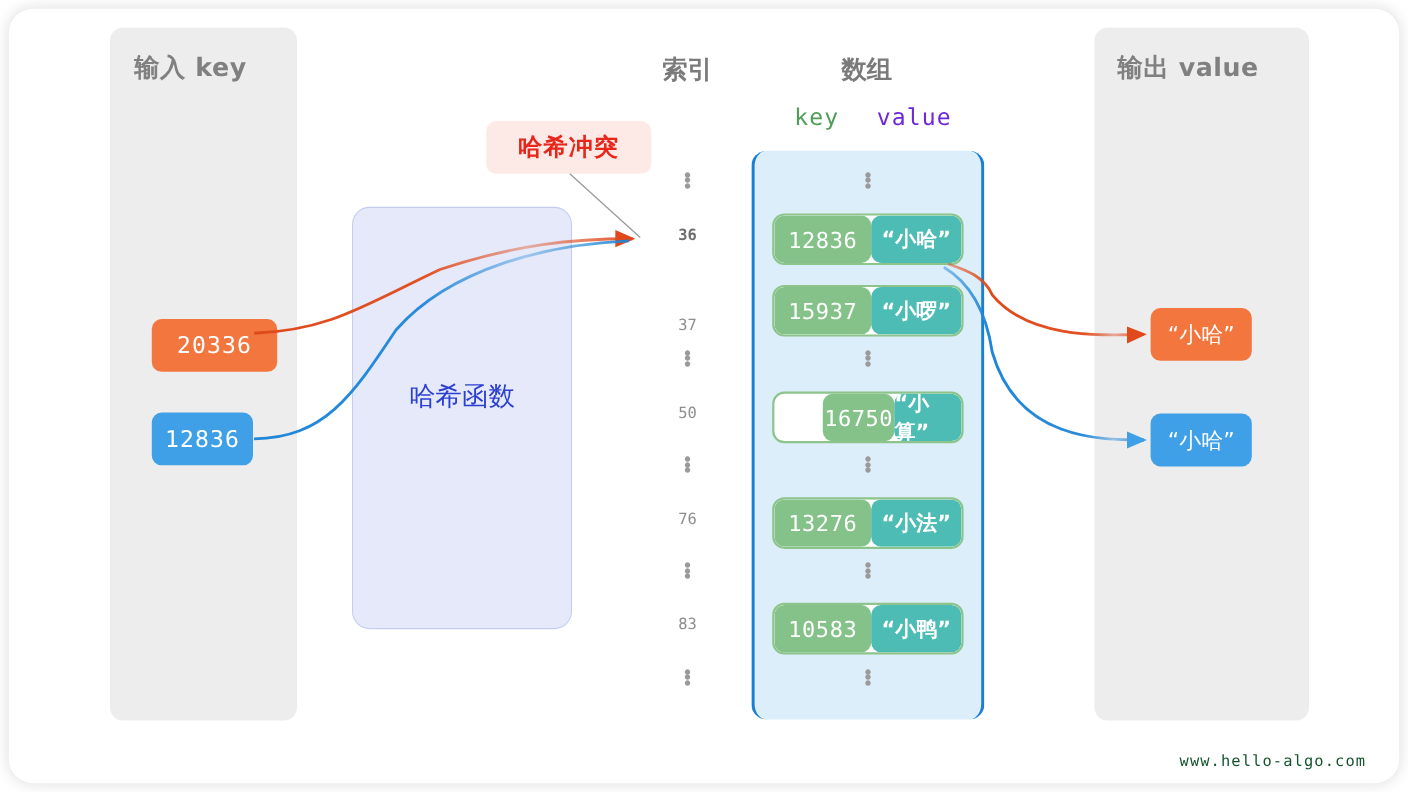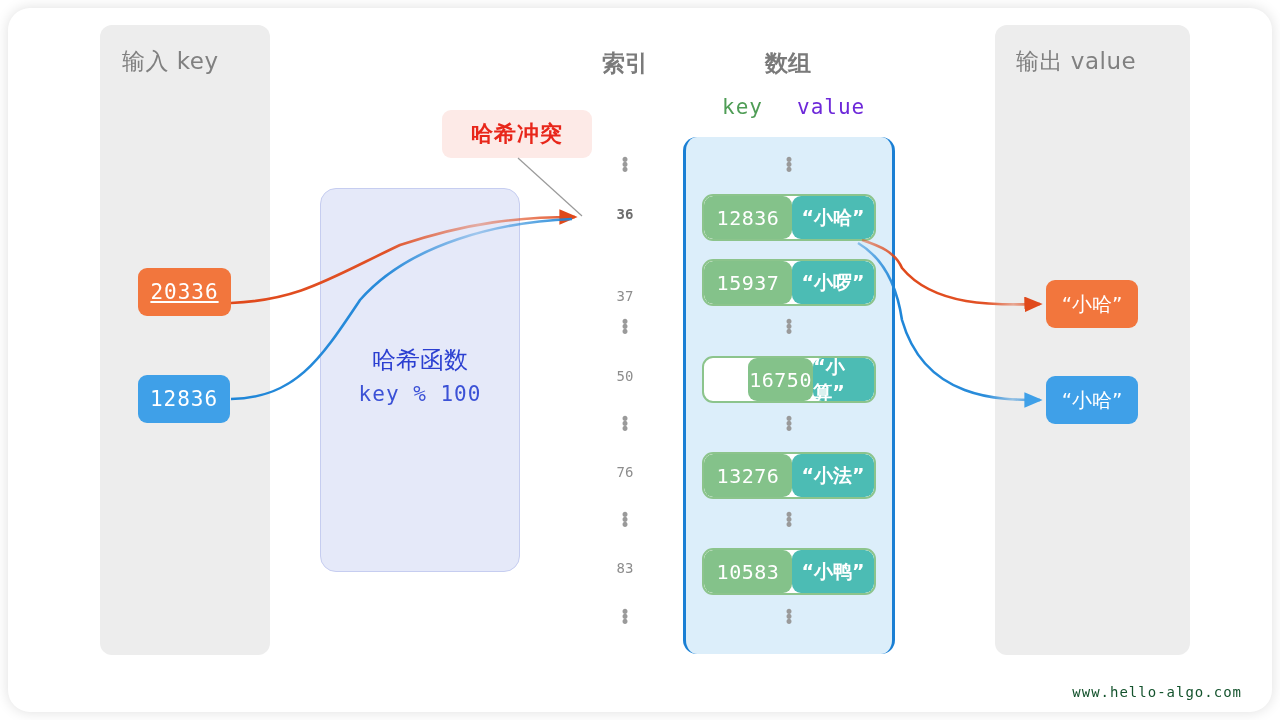--- a/index.html
+++ b/index.html
@@ -25,21 +25,21 @@
   }
 
   
   .gray-panel {
     position: absolute;
     background: #ededed;
     border-radius: 12px;
   }
   .panel-title {
     position: absolute;
-    font-weight: normal;
+    font-weight: bold;
     font-size: 23px;
     color: #808080;
     letter-spacing: 0.5px;
     white-space: nowrap;
   }
 
   
   .chip {
     position: absolute;
     display: flex;
@@ -200,27 +200,26 @@
 </head>
 <body>
 
 <div id="canvas">
 
   <div class="card-frame"></div>
 
   <div class="gray-panel" style="left:100px; top:25px; width:170px; height:630px;"></div>
   <div class="panel-title" style="left:122px; top:46px;">输入 key</div>
 
-  <div class="chip chip-orange" style="left:138px; top:268px; width:93px; height:48px;text-decoration:underline;">20336</div>
+  <div class="chip chip-orange" style="left:138px; top:290px; width:114px; height:48px;">20336</div>
 
   <div class="chip chip-blue" style="left:138px; top:375px; width:92px; height:48px;">12836</div>
 
   <div class="hash-box" style="left:320px; top:188px; width:200px; height:384px;"></div>
   <div class="hash-title" style="left:320px; top:344px; width:200px;">哈希函数</div>
-  <div class="hash-expr" style="left:320px; top:382px; width:200px;">key % 100</div>
 
   <div class="collision-label" style="left:442px; top:110px; width:150px; height:48px;">哈希冲突</div>
 
   <div class="col-header" style="left:595px; top:48px; width:60px;">索引</div>
 
   <div class="vdots" style="left:613px; top:158px;">
     <span>•</span>
       <span>•</span>
       <span>•</span>
   </div>

